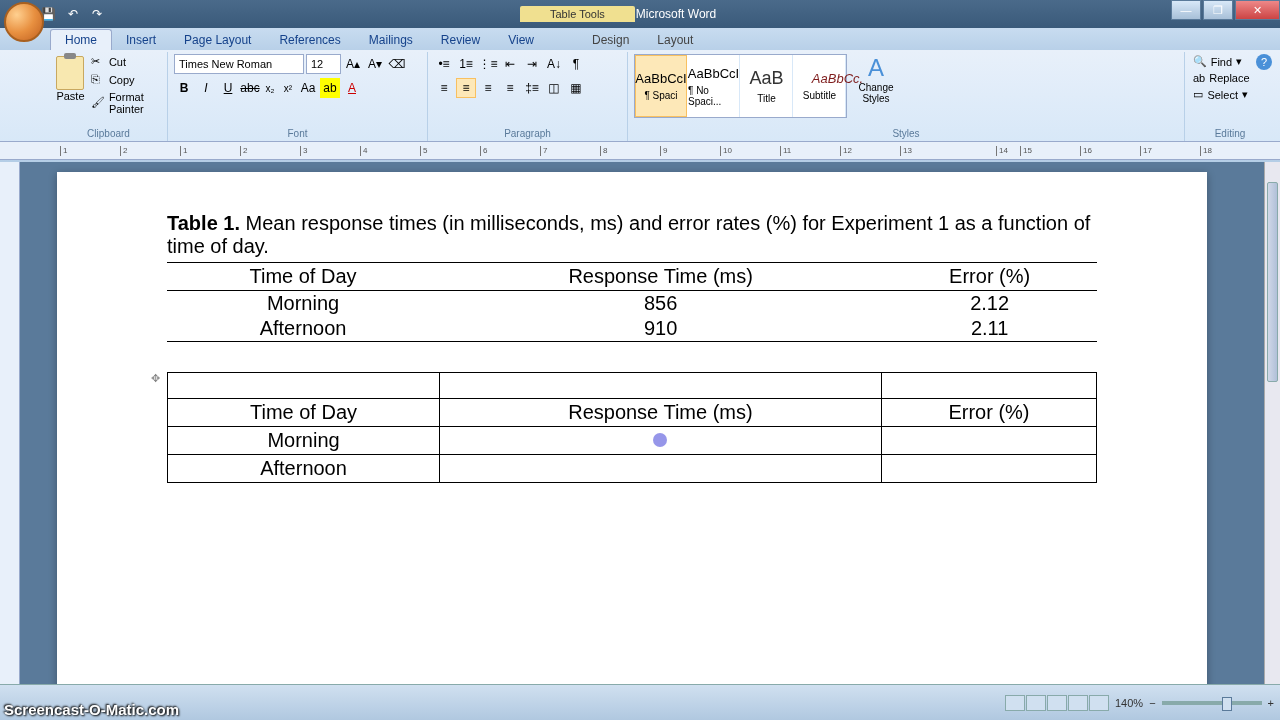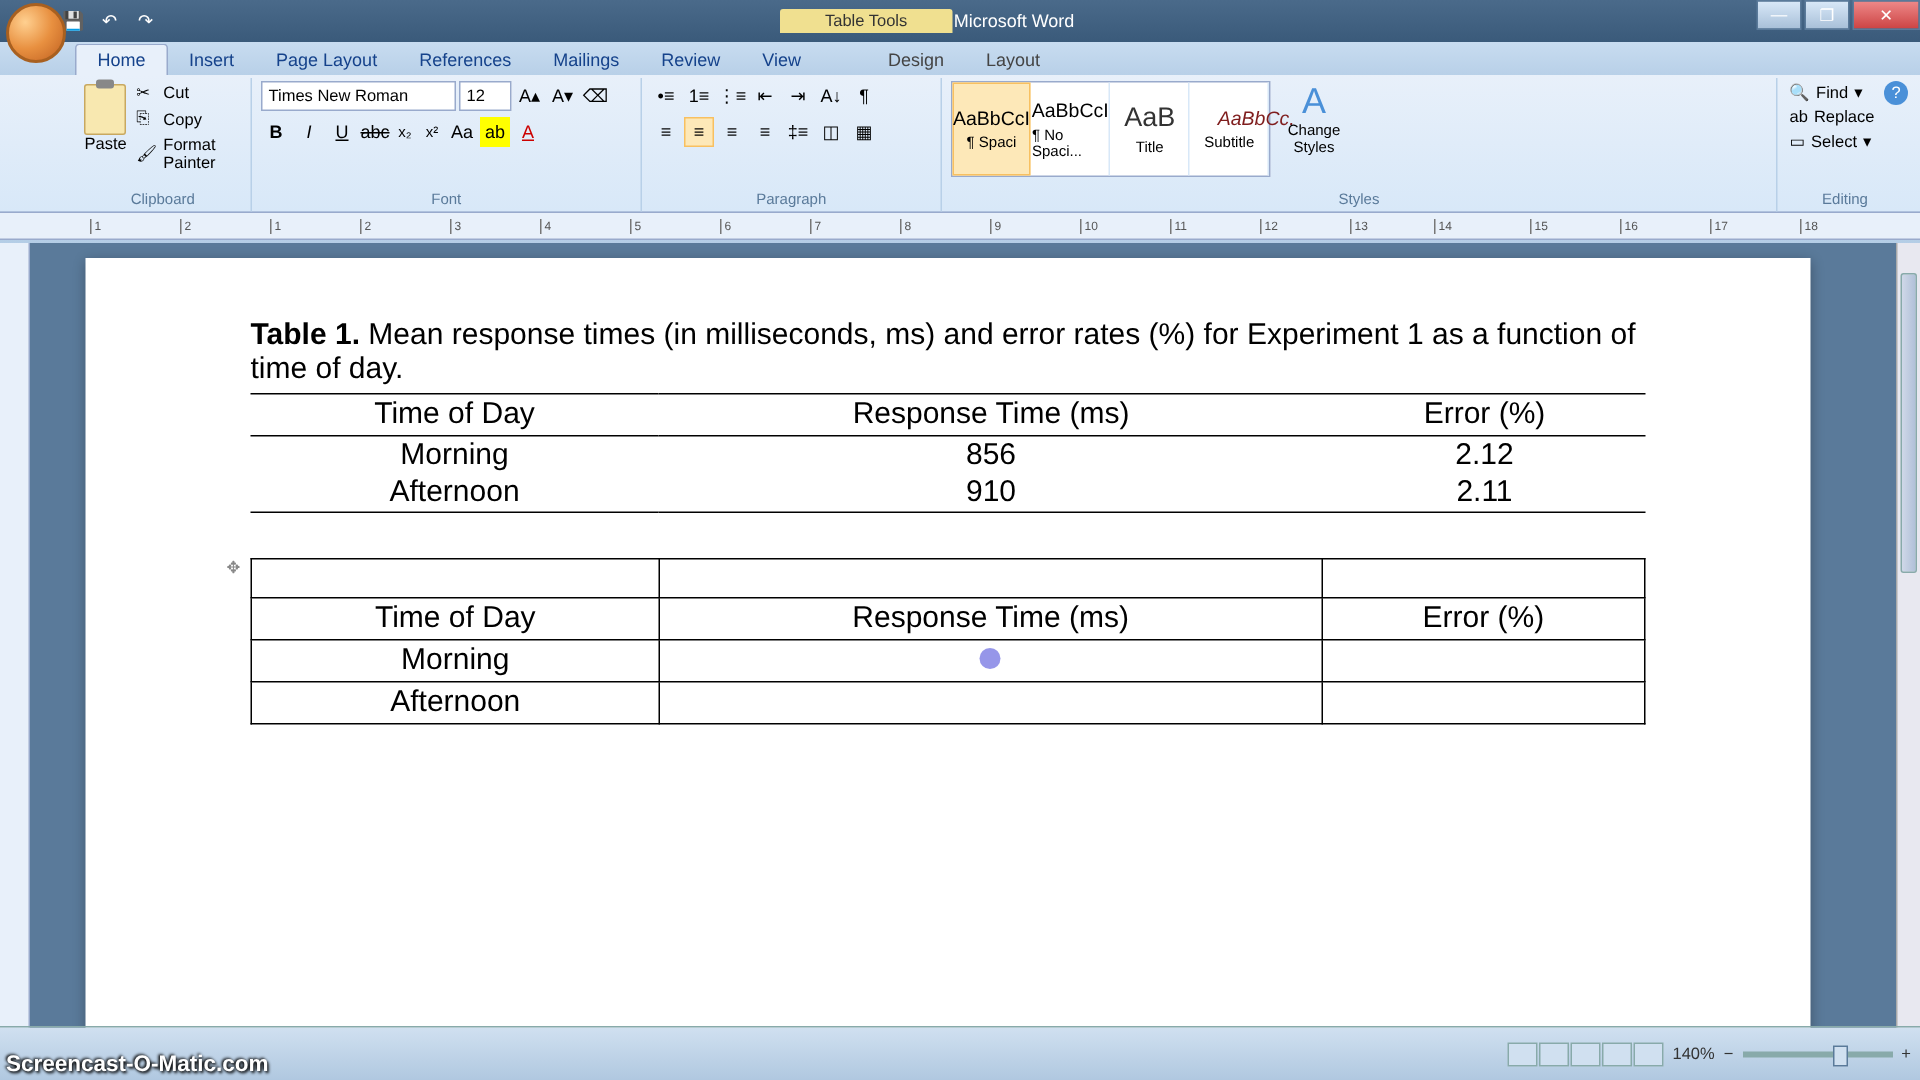--- a/index.html
+++ b/index.html
@@ -262,21 +262,21 @@
     <div class="ruler-seg" style="left: 360px;">4</div>
     <div class="ruler-seg" style="left: 420px;">5</div>
     <div class="ruler-seg" style="left: 480px;">6</div>
     <div class="ruler-seg" style="left: 540px;">7</div>
     <div class="ruler-seg" style="left: 600px;">8</div>
     <div class="ruler-seg" style="left: 660px;">9</div>
     <div class="ruler-seg" style="left: 720px;">10</div>
     <div class="ruler-seg" style="left: 780px;">11</div>
     <div class="ruler-seg" style="left: 840px;">12</div>
     <div class="ruler-seg" style="left: 900px;">13</div>
-    <div class="ruler-seg" style="left: 956px;">14</div>
+    <div class="ruler-seg" style="left: 996px;">14</div>
     <div class="ruler-seg" style="left: 1020px;">15</div>
     <div class="ruler-seg" style="left: 1080px;">16</div>
     <div class="ruler-seg" style="left: 1140px;">17</div>
     <div class="ruler-seg" style="left: 1200px;">18</div>
   </div>
 
 <div class="doc-area">
   <div class="vruler"></div>
   <div class="page">
     <p class="apa-caption">

